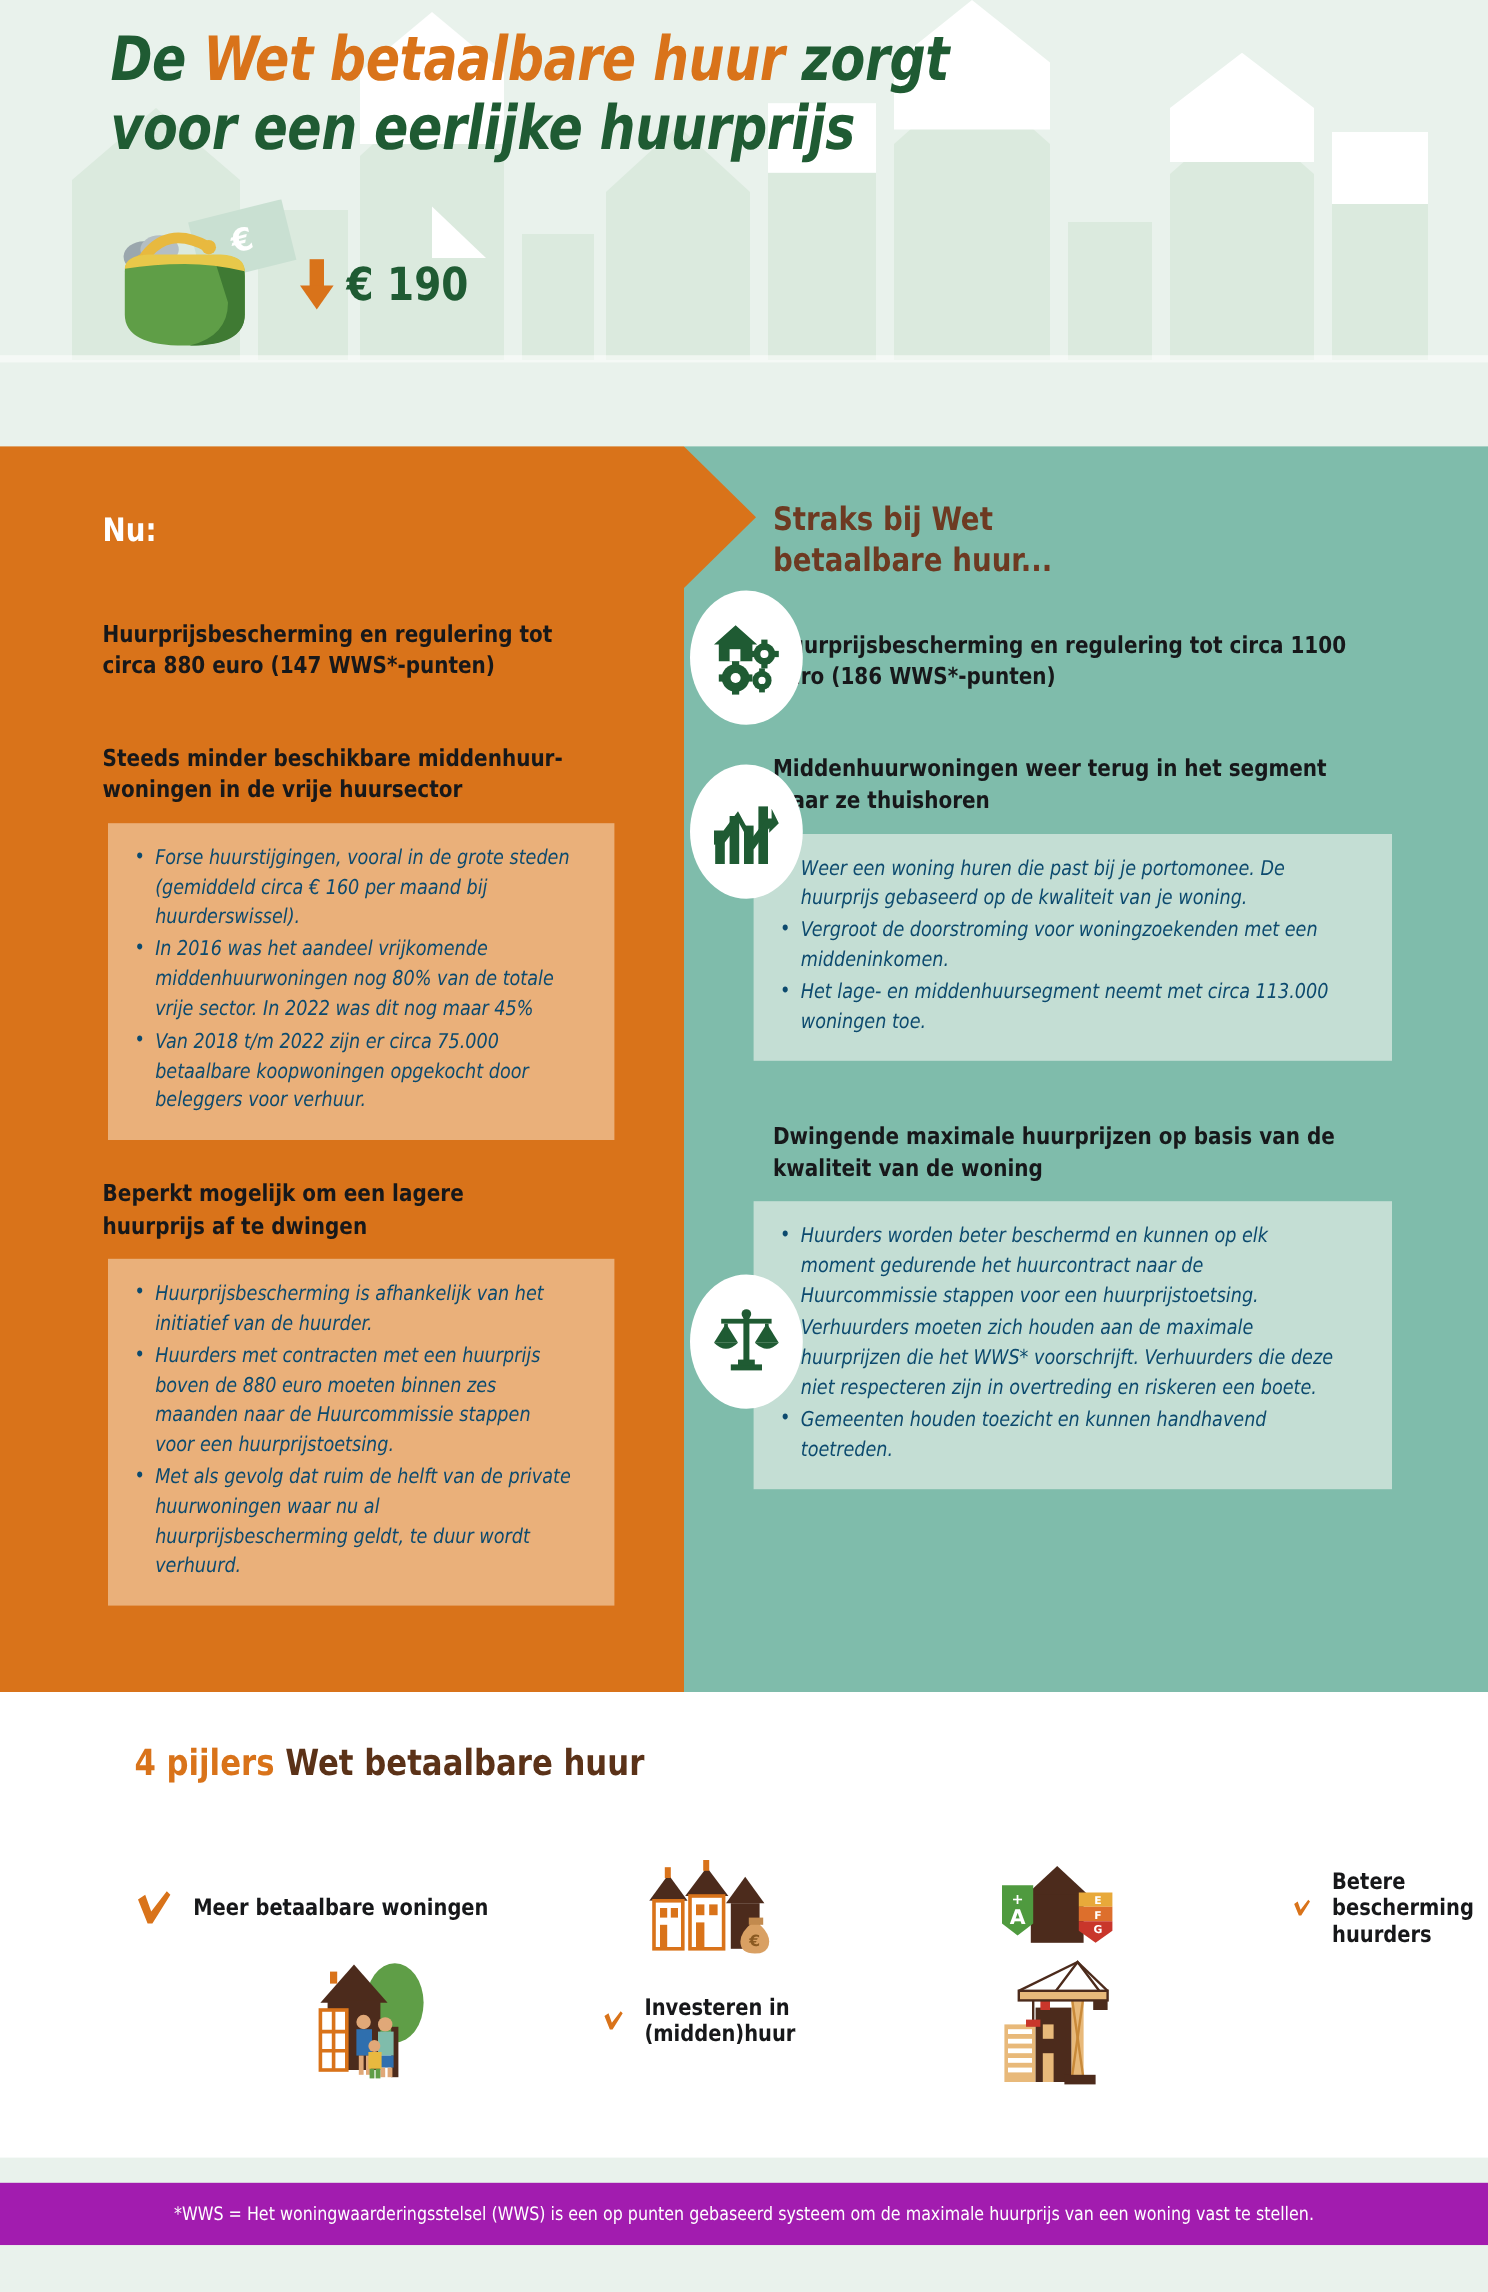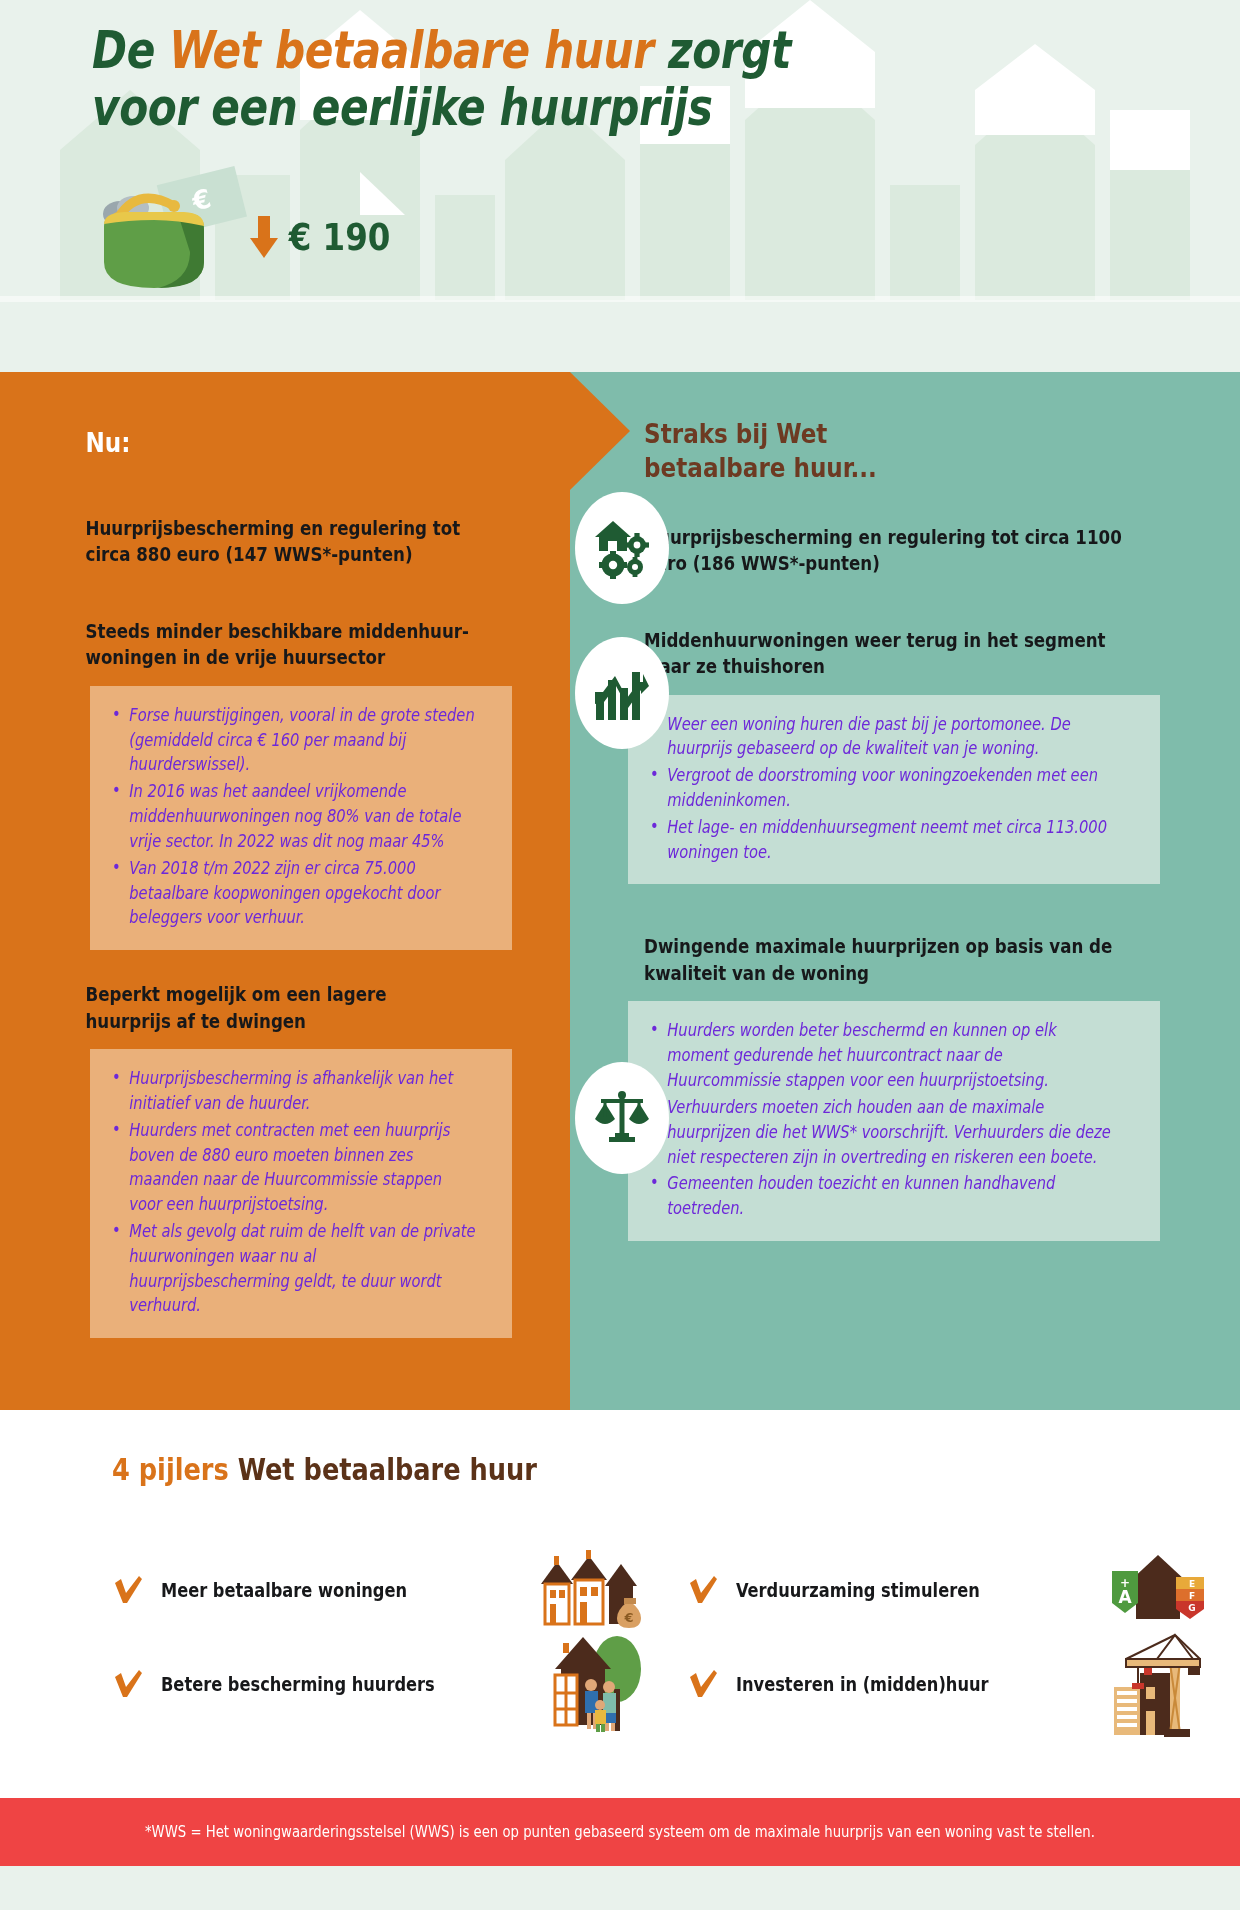--- a/index.html
+++ b/index.html
@@ -128,21 +128,21 @@
   .col-now .block-head { padding-left: 90px; padding-right: 70px; }
   .col-soon .block-head { padding-left: 78px; padding-right: 80px; }
 
   .bullets {
     margin-top: 14px;
     padding: 17px 21px 18px 22px;
     font-family: "DejaVu Sans Condensed", "Liberation Sans Narrow", "Liberation Sans", sans-serif;
     font-style: italic;
     font-size: 17px;
     line-height: 1.46;
-    color: #6d28d9;
+    color: #0c4a6e;
   }
   .col-now .bullets { background: #eab07a; margin-left: 90px; margin-right: 58px; }
   .col-soon .bullets { background: #c4ded4; margin-left: 58px; margin-right: 80px; }
   .bullets ul { list-style: none; }
   .bullets li { position: relative; padding-left: 18px; margin-bottom: 2px; transform: scaleX(0.96); transform-origin: left top; }
   .bullets li::before {
     content: "•";
     position: absolute; left: 0; top: -1px;
     font-style: normal;
   }
@@ -189,23 +189,23 @@
     font-size: 19px;
     color: #17181a;
     transform: scaleX(0.95);
     transform-origin: left center;
   }
   .pillar-art { display: flex; align-items: center; justify-content: center; }
 
   
   .footer {
     width: 1240px;
-    height: 68px;
-    background: #ef4444;
-    display: flex; align-items: center; justify-content: center;
+    height: 52px;
+    background: #a21caf;
+    display: flex; align-items: center; justify-content: center; margin-top: 21px;
   }
   .footer-text {
     font-family: "DejaVu Sans Condensed", "Liberation Sans Narrow", "Liberation Sans", sans-serif;
     font-size: 15.5px;
     color: #ffffff;
     transform: scaleX(0.95);
   }
   .tail { width: 1240px; height: 60px; background: #e9f2ec; }
 </style>
 </head>
@@ -426,26 +426,20 @@
           <rect x="74" y="46" width="24" height="38" fill="#4c2b1c"></rect>
           <rect x="19" y="16" width="5" height="9" fill="#d9731a"></rect>
           <rect x="51" y="10" width="5" height="9" fill="#d9731a"></rect>
           <path d="M92 62 q-10 8 -10 16 q0 10 12 10 q12 0 12 -10 q0 -8 -10 -16 z" fill="#d9a063"></path>
           <rect x="89" y="58" width="12" height="6" fill="#c28a4e"></rect>
           <text x="94" y="82" font-family="DejaVu Sans, sans-serif" font-size="13" font-weight="bold" fill="#8a5a22" text-anchor="middle">€</text>
         </g>
       </svg>
     </div>
 
-    <div class="pillar-item">
-      <svg width="32" height="32" viewBox="0 0 32 32">
-        <polygon points="3,9 9,5 14,19 27,2 30,5 15,29 11,29" fill="#d9731a"></polygon>
-      </svg>
-      <span class="pillar-label">Verduurzaming stimuleren</span>
-    </div>
 
     <div class="pillar-art">
       <svg width="110" height="90" viewBox="0 0 110 90">
         <polygon points="26,36 54,10 82,36" fill="#4c2b1c"></polygon>
         <rect x="32" y="34" width="44" height="40" fill="#4c2b1c"></rect>
         <path d="M8 26 h26 v32 l-13 10 l-13 -10 z" fill="#4f9a3f"></path>
         <text x="21" y="42" font-family="DejaVu Sans, sans-serif" font-size="12" font-weight="bold" fill="#ffffff" text-anchor="middle">+</text>
         <text x="21" y="58" font-family="DejaVu Sans, sans-serif" font-size="17" font-weight="bold" fill="#ffffff" text-anchor="middle">A</text>
         <path d="M72 32 h28 v12 h-28 z" fill="#e8a93a"></path>
         <path d="M72 44 h28 v12 h-28 z" fill="#dd6f2c"></path>

